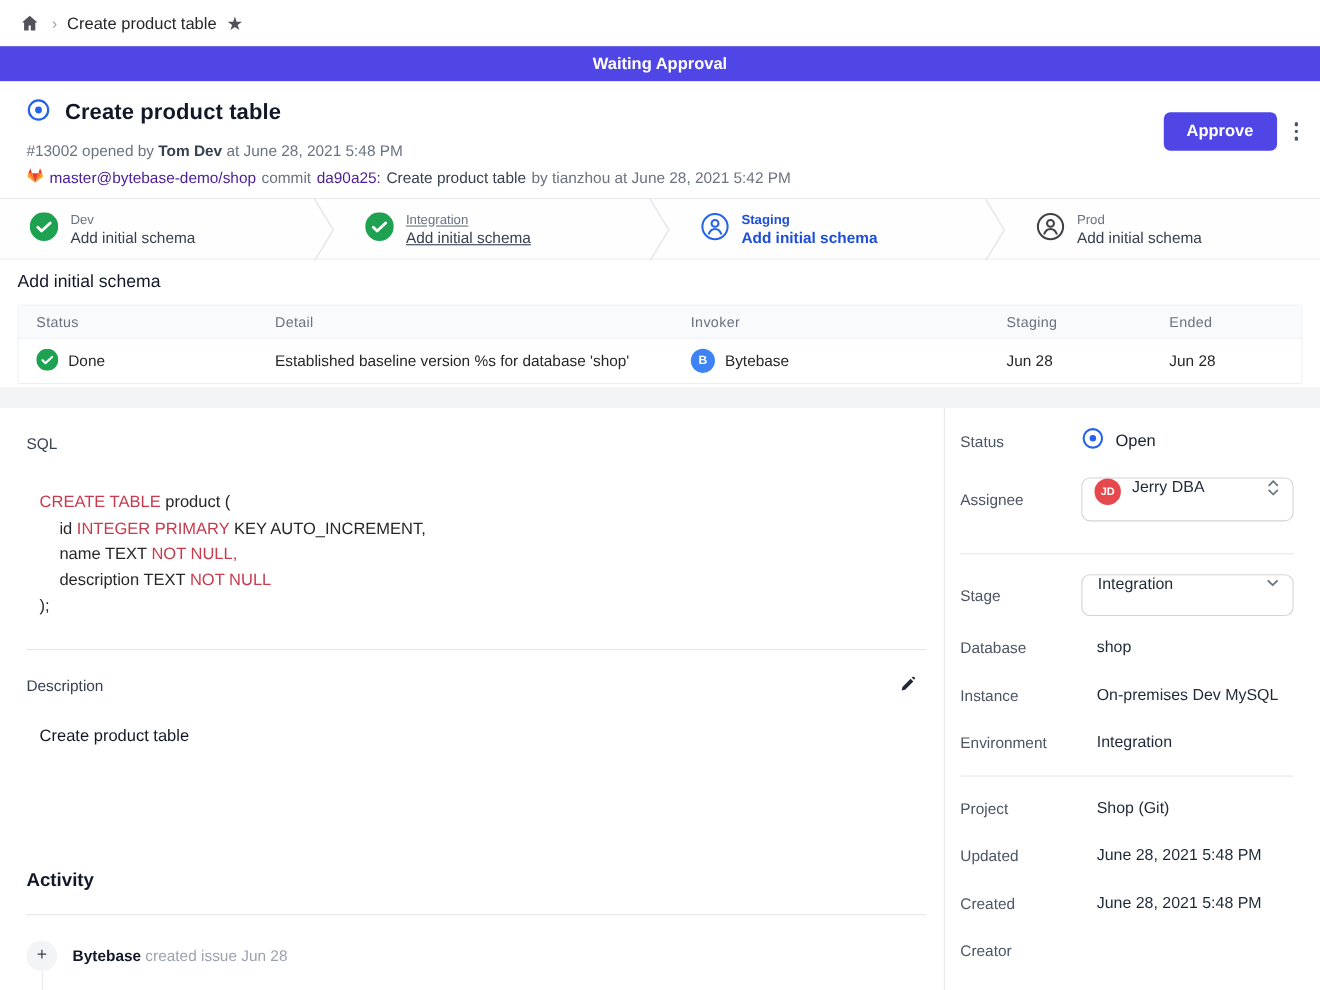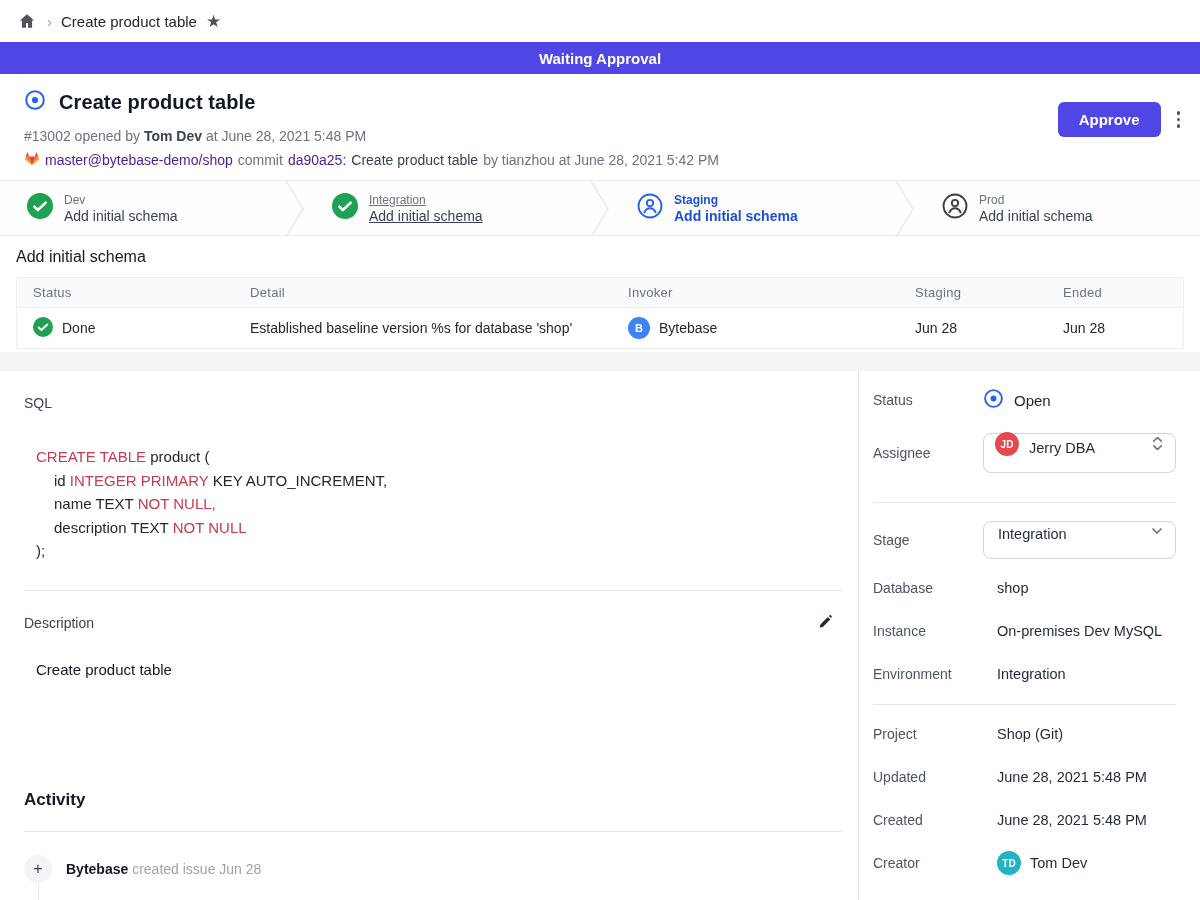--- a/index.html
+++ b/index.html
@@ -74,21 +74,21 @@
   .timeline-text .strong { color:#111827; font-weight:700; }
   .timeline-line { width:1px; height:24px; background:#e5e7eb; margin-left:13.5px; }
 
   
   .sidebar { flex:1; padding:17px 24px 0 14px; }
   .side-row { display:grid; grid-template-columns:110px 1fr; align-items:center; }
   .side-label { font-size:14px; color:#4b5563; }
   .side-value { font-size:14.5px; color:#1f2937; font-weight:500; }
   .status-row { margin-bottom:21px; }
   .status-val { display:flex; align-items:center; gap:10px; font-size:15px; color:#18212f; font-weight:500; }
-  .select-box { border:1px solid #d4d4d8; border-radius:8px; background:#fff; height:40px; padding:0 11px 16px 11px; display:flex; align-items:flex-end; gap:10px; cursor:pointer; }
+  .select-box { border:1px solid #d4d4d8; border-radius:8px; background:#fff; height:40px; padding:0 11px 0 11px; display:flex; align-items:flex-start; gap:10px; cursor:pointer; }
   .select-box .grow { flex:1; }
   .assignee-row { margin-bottom:29px; }
   .side-divider { border-top:1px solid #e5e7eb; }
   .stage-row { margin-top:18px; margin-bottom:16px; }
   .stage-select { height:38px; }
   .kv { height:26px; margin-bottom:17px; }
   .group2 { margin-top:16px; }
   .creator-val { display:flex; align-items:center; gap:9px; }
 </style>
 </head>
@@ -342,19 +342,15 @@
     <div class="side-row kv">
       <span class="side-label">Updated</span>
       <span class="side-value" style="padding-left:14px">June 28, 2021 5:48 PM</span>
     </div>
     <div class="side-row kv">
       <span class="side-label">Created</span>
       <span class="side-value" style="padding-left:14px">June 28, 2021 5:48 PM</span>
     </div>
     <div class="side-row kv">
       <span class="side-label">Creator</span>
-      <span class="creator-val" style="padding-left:14px">
-        <span class="avatar av-td">TD</span>
-        <span class="side-value">Tom Dev</span>
-      </span>
     </div>
   </div>
 </div>
 
 </body></html>

